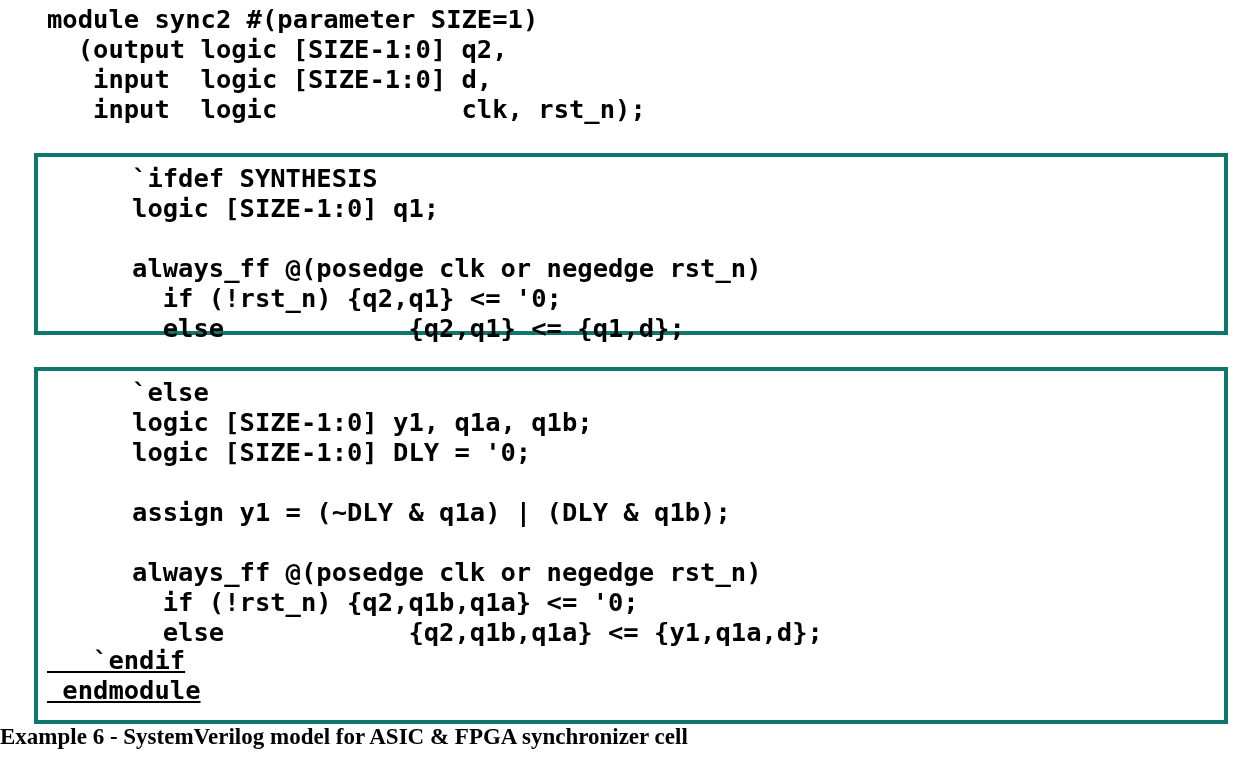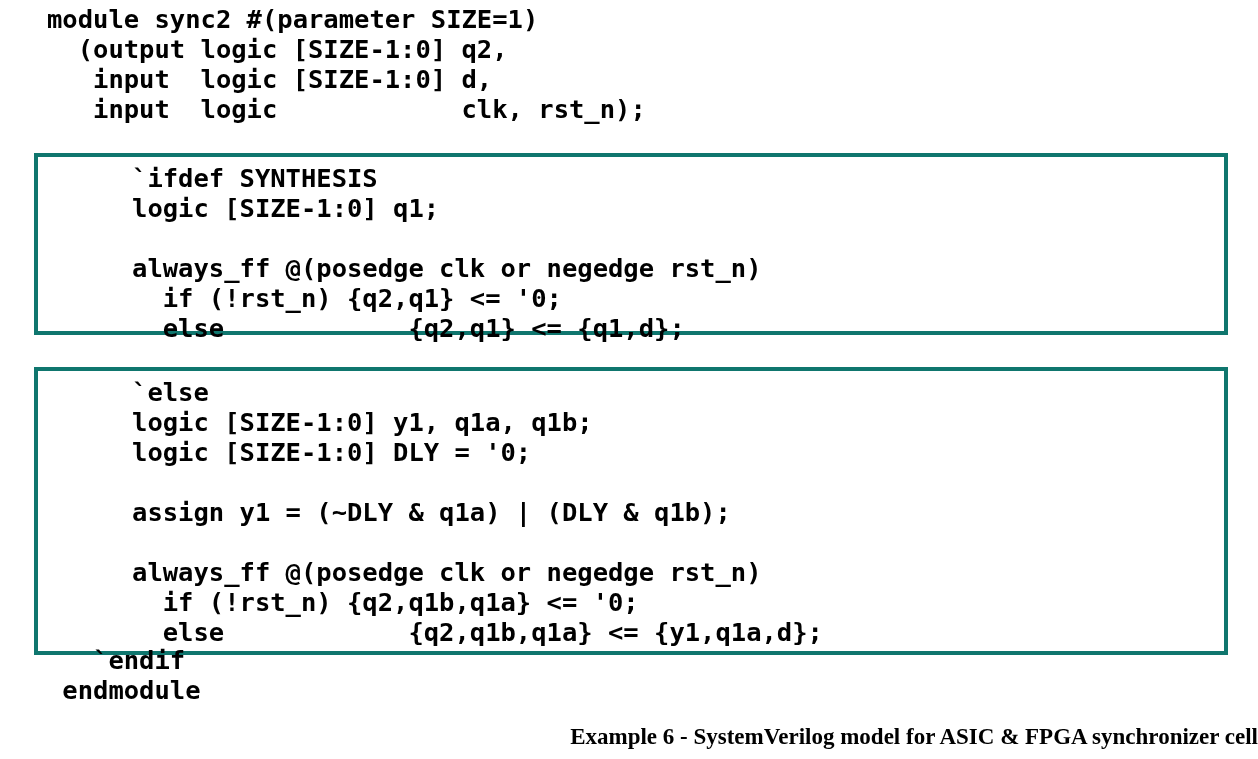--- a/index.html
+++ b/index.html
@@ -61,37 +61,38 @@
   #box-synthesis {
     left: 34px;
     top: 153px;
     width: 1194px;
     height: 182px;
   }
   #box-else {
     left: 34px;
     top: 367px;
     width: 1194px;
-    height: 288px;
+    height: 357px;
   }
 
   
   .footer-block {
     position: absolute;
     left: 47px;
     top: 645px;
+    text-decoration: underline;
   }
 
   
   .caption {
     position: absolute;
     left: 0;
     top: 722px;
     width: 1258px;
-    text-align: right;
+    text-align: left;
     font-family: "Liberation Serif", "DejaVu Serif", serif;
     font-size: 23px;
     font-weight: 700;
     line-height: 30px;
     color: #000000;
     white-space: pre;
   }
 </style>
 </head>
 <body>

